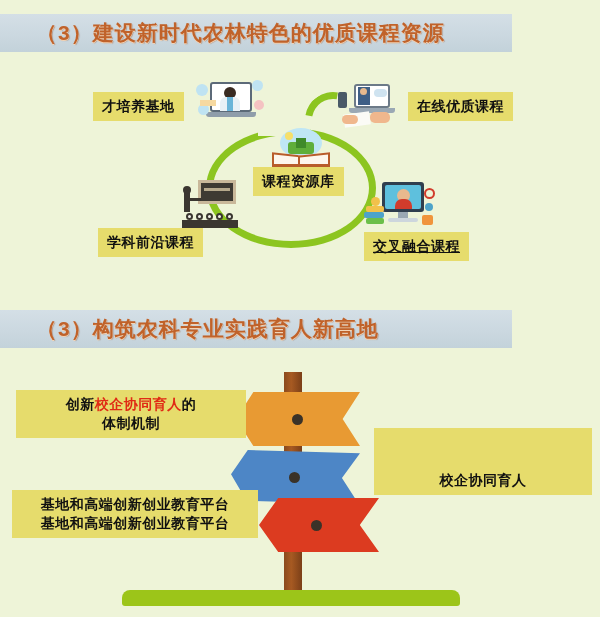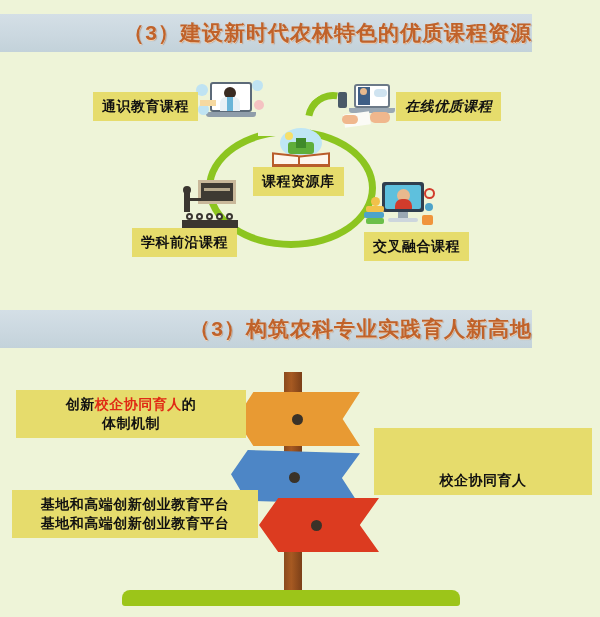--- a/index.html
+++ b/index.html
@@ -4,23 +4,23 @@
 <style>
   html,body{margin:0;padding:0;}
   body{
     width:600px;height:617px;
     background:#eef4d8;
     font-family:"Liberation Sans","DejaVu Sans",sans-serif;
     overflow:hidden;position:relative;
   }
   
   .hdr-bar{
-    position:absolute;left:0;width:532px;height:38px;
+    position:absolute;left:0;width:476px;height:38px;
     background:linear-gradient(180deg,#d4dfe6 0%,#cbd8e0 55%,#c3d2da 100%);
-    display:flex;align-items:center;justify-content:flex-end;
+    display:flex;align-items:center;justify-content:flex-start;padding-left:36px;
   }
   .hdr-text{
     font-size:21px;font-weight:bold;letter-spacing:1px;
     color:#c0622a;
     text-shadow:0 1px 0 #f3d4b6, 1px 1px 1px rgba(120,50,10,.35);
     white-space:nowrap;
   }
   
   .chip{
     position:absolute;background:#e6dc6c;
@@ -138,24 +138,24 @@
 <div class="ill" style="left:272px;top:128px;width:58px;height:42px;">
   <div class="dot" style="left:8px;top:0px;width:42px;height:30px;background:#bfe6f5;"></div>
   <div class="dot" style="left:13px;top:4px;width:8px;height:8px;background:#f6df6a;"></div>
   <div class="bar" style="left:16px;top:14px;width:26px;height:12px;background:#5fae3a;border-radius:3px;"></div>
   <div class="bar" style="left:24px;top:10px;width:10px;height:10px;background:#3f8a2a;"></div>
   <div class="book-page" style="left:0px;top:26px;transform:skewY(6deg);"></div>
   <div class="book-page" style="left:26px;top:26px;transform:skewY(-6deg);"></div>
   <div class="bar" style="left:0px;top:36px;width:58px;height:5px;background:#b85c2a;border-radius:2px;"></div>
 </div>
 
-<div class="chip" style="left:93px;top:92px;">通识教育课程</div>
-<div class="chip" style="left:396px;top:92px;font-style:italic;">在线优质课程</div>
-<div class="chip" style="left:98px;top:228px;margin-left:34px;">学科前沿课程</div>
-<div class="chip" style="left:364px;top:232px;">交叉融合课程</div>
+<div class="chip" style="left:93px;top:92px;">才培养基地</div>
+<div class="chip" style="left:408px;top:92px;">在线优质课程</div>
+<div class="chip" style="left:98px;top:228px;">学科前沿课程</div>
+<div class="chip" style="left:364px;top:232px;text-decoration:underline;">交叉融合课程</div>
 <div class="chip" style="left:253px;top:167px;">课程资源库</div>
 
 <div class="hdr-bar" style="top:310px;">
   <span class="hdr-text">（3）构筑农科专业实践育人新高地</span>
 </div>
 
 <div class="post"></div>
 
 <div class="sign" style="left:236px;top:392px;width:124px;">
   <div class="body" style="background:#e89a33;

